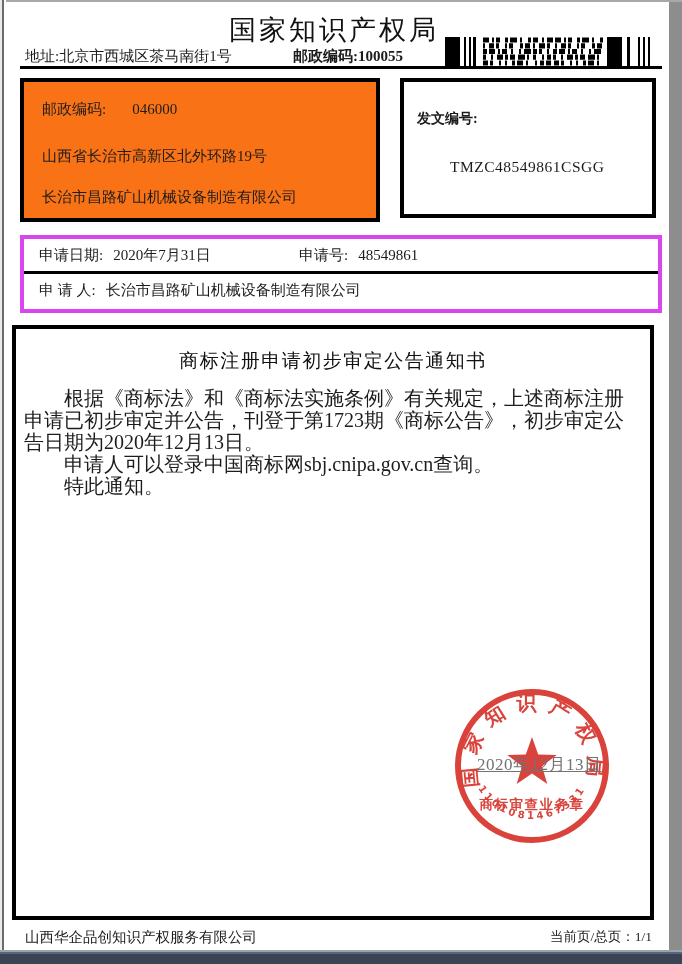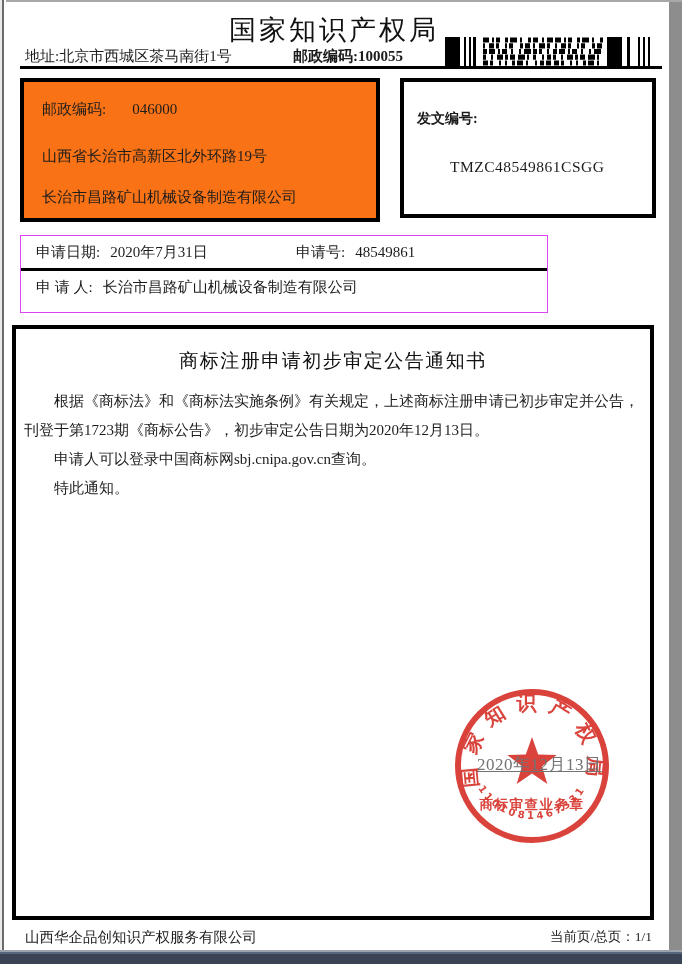--- a/index.html
+++ b/index.html
@@ -29,35 +29,35 @@
     border:4px solid #000; background:#f97316; }
   .recipient-box .line { position:absolute; left:18px; font-size:15px; white-space:nowrap; }
   .rp-postal { top:18px; } .rp-addr { top:65px; } .rp-company { top:106px; }
   .rp-postal .val { margin-left:26px; }
   .dispatch-box { position:absolute; left:400px; top:78px; width:256px; height:140px;
     border:4px solid #000; background:#fff; }
   .dispatch-label { position:absolute; left:13px; top:28px; font-size:14px; font-weight:bold; }
   .dispatch-code { position:absolute; left:46px; top:76px; font-size:15.5px; letter-spacing:0.5px; }
 
   
-  .app-box { position:absolute; left:20px; top:235px; width:528px; height:78px;
-    border:1px solid #d946ef; background:#fff; }
+  .app-box { position:absolute; left:20px; top:235px; width:642px; height:78px;
+    border:4px solid #d946ef; background:#fff; }
   .app-row1 { position:relative; height:35px; border-bottom:3px solid #000; }
   .app-row2 { position:relative; height:32px; }
   .app-box .cell { position:absolute; top:50%; transform:translateY(-50%);
     font-size:15px; white-space:nowrap; }
   .c-date { left:15px; } .c-num { left:275px; } .c-applicant { left:15px; }
   .app-box .lab { margin-right:10px; }
 
   
   .main-box { position:absolute; left:12px; top:325px; width:642px; height:595px;
     border:4px solid #000; background:#fff; }
   .notice-title { text-align:center; margin-top:19px; font-size:19px;
     letter-spacing:1.5px; font-weight:400; color:#111; }
-  .notice-body { margin:13px 8px 0 8px; font-size:15px; line-height:29px; }
+  .notice-body { margin:13px 8px 0 8px; font-size:20px; line-height:22px; }
   .notice-body p { text-indent:2em; }
 
   
   .seal-wrap { position:absolute; left:447px; top:681px; width:170px; height:170px; opacity:0.92; }
   .seal-date { position:absolute; left:477px; top:753px; font-size:17px; color:#737373;
     letter-spacing:0.5px; z-index:5;text-decoration:underline; }
 
   
   .footer { position:absolute; left:25px; right:30px; top:928px; display:flex;
     justify-content:space-between; align-items:flex-start; }

